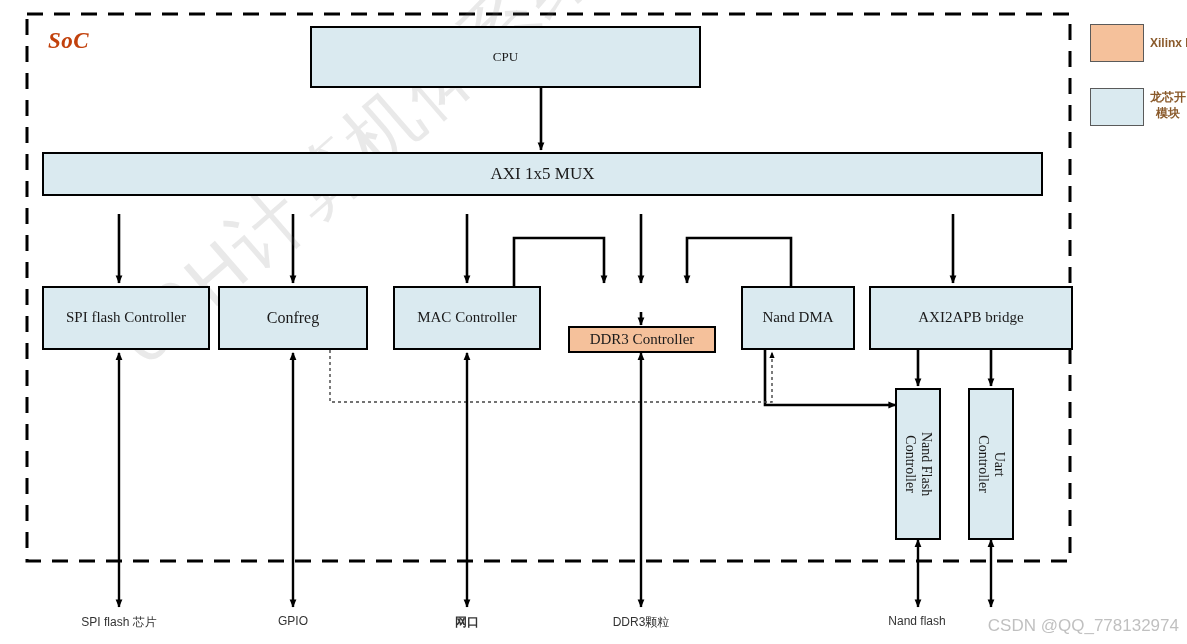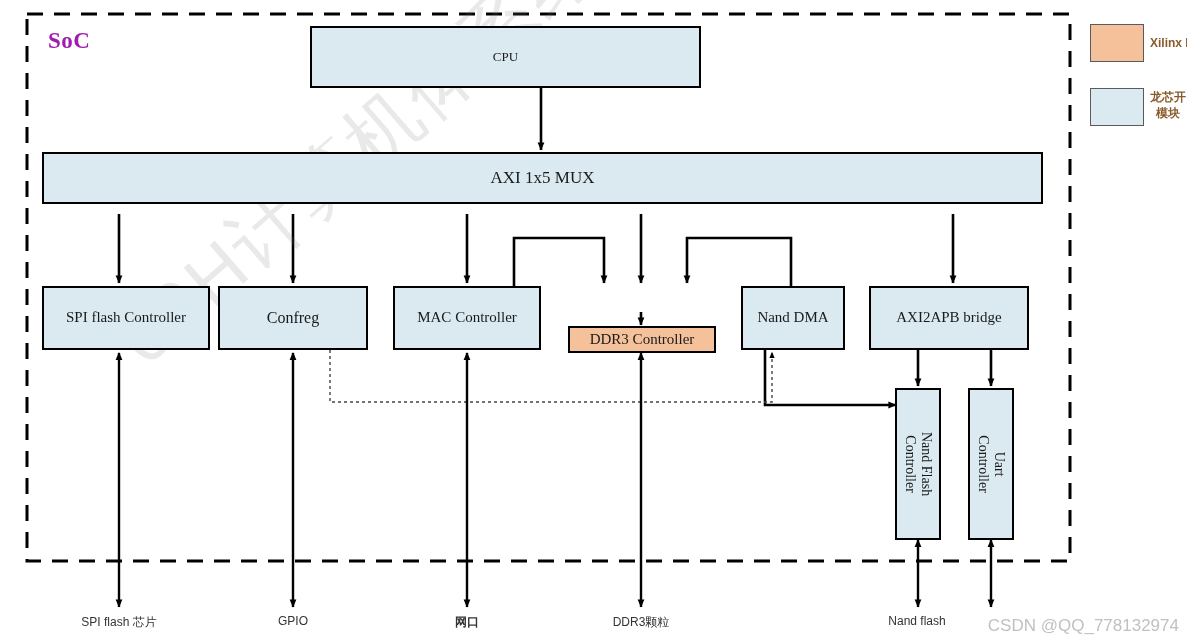--- a/index.html
+++ b/index.html
@@ -42,22 +42,23 @@
     font-family: "Liberation Serif", "DejaVu Serif", serif;
   }
 
   #soc-title {
     position: absolute;
     left: 48px;
     top: 28px;
     font-family: "Liberation Serif", "DejaVu Serif", serif;
     font-weight: bold;
     font-size: 23px;
-    color: #a21caf;
+    color: #c2410c;
     letter-spacing: 0.5px;
+    font-style: italic;
   }
 
   .ext-label {
     position: absolute;
     font-family: "Liberation Sans", "DejaVu Sans", sans-serif;
     font-size: 12px;
     color: #333333;
     white-space: nowrap;
     text-align: center;
     transform: translateX(-50%);
@@ -157,46 +158,46 @@
   </svg>
 
   <div id="watermark-diag">09H计算机体系结构课程</div>
 
   <div id="soc-title">SoC</div>
 
   <div class="blk blk-blue" style="left:310px; top:26px; width:391px; height:62px; font-size:13px;">
     <span>CPU</span>
   </div>
 
-  <div class="blk blk-blue" style="left:42px; top:152px; width:1001px; height:52px; font-size:17px;">
+  <div class="blk blk-blue" style="left:42px; top:152px; width:1001px; height:44px; font-size:17px;">
     <span>AXI  1x5 MUX</span>
   </div>
 
   <div class="blk blk-blue" style="left:42px; top:286px; width:168px; height:64px; font-size:15px;">
     <span>SPI flash Controller</span>
   </div>
 
   <div class="blk blk-blue" style="left:218px; top:286px; width:150px; height:64px; font-size:16px;">
     <span>Confreg</span>
   </div>
 
   <div class="blk blk-blue" style="left:393px; top:286px; width:148px; height:64px; font-size:15px;">
     <span>MAC Controller</span>
   </div>
 
 
   <div class="blk blk-orange" style="left:568px; top:326px; width:148px; height:27px; font-size:15px;">
     <span>DDR3 Controller</span>
   </div>
 
-  <div class="blk blk-blue" style="left:741px; top:286px; width:104px; height:64px; font-size:15px;">
+  <div class="blk blk-blue" style="left:741px; top:286px; width:114px; height:64px; font-size:15px;">
     <span>Nand DMA</span>
   </div>
 
-  <div class="blk blk-blue" style="left:869px; top:286px; width:160px; height:64px; font-size:15px;">
+  <div class="blk blk-blue" style="left:869px; top:286px; width:204px; height:64px; font-size:15px;">
     <span>AXI2APB bridge</span>
   </div>
 
   <div class="blk blk-blue" style="left:895px; top:388px; width:46px; height:152px;">
     <span class="vtext" style="font-size:14px;">Nand Flash
 Controller</span>
   </div>
 
   <div class="blk blk-blue" style="left:968px; top:388px; width:46px; height:152px;">
     <span class="vtext" style="font-size:14px;">Uart

